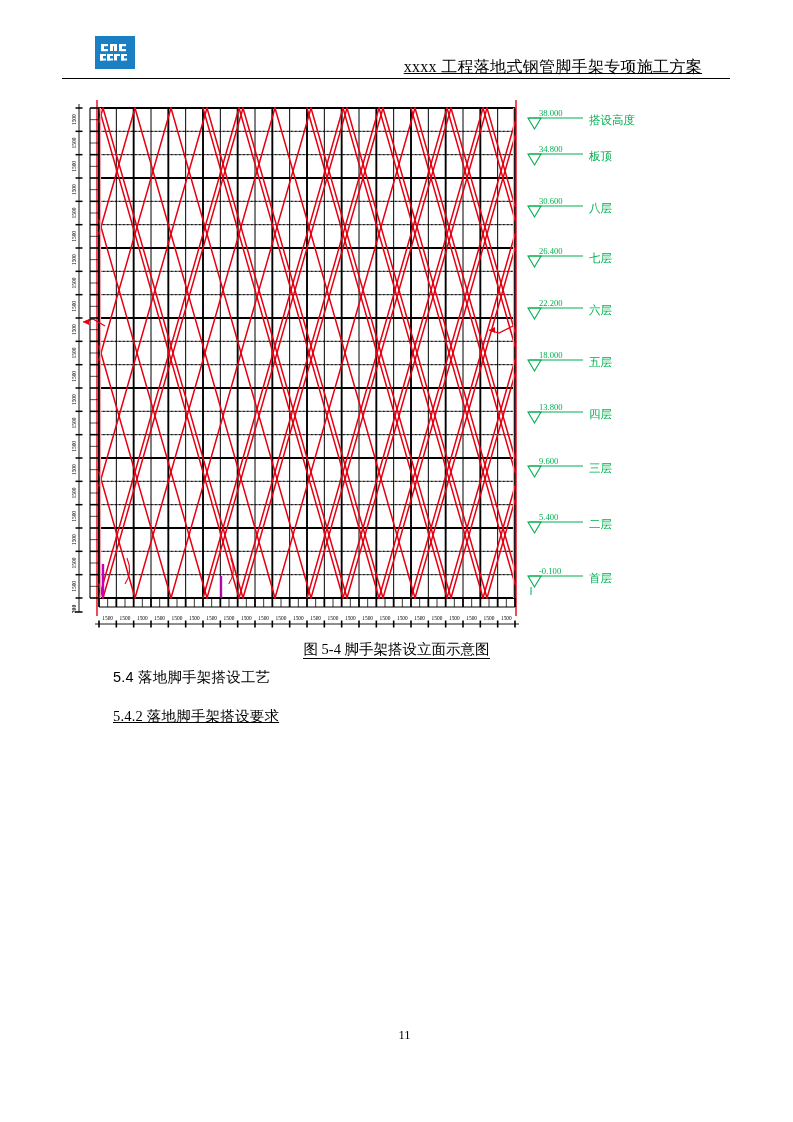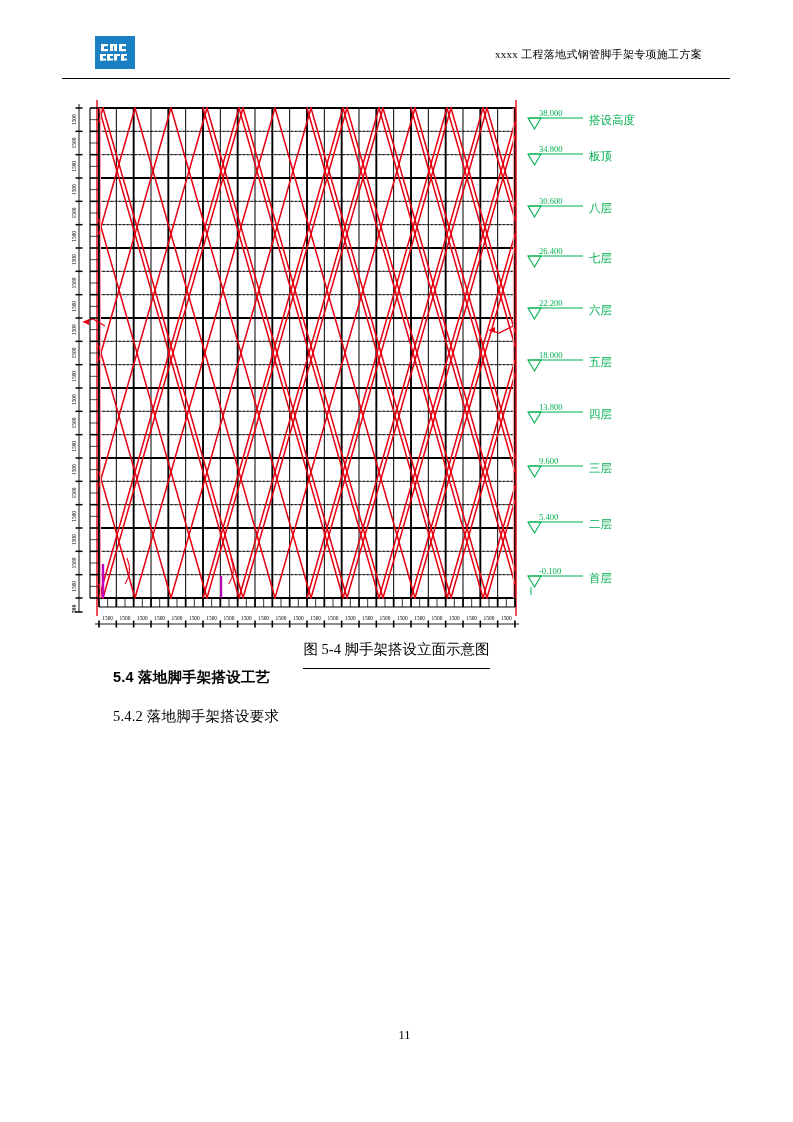--- a/index.html
+++ b/index.html
@@ -35,25 +35,26 @@
     border: 0;
     display: flex;
     align-items: center;
     justify-content: center;
     overflow: hidden;
   }
   .logo-box svg { display: block; }
   .header-title {
     position: absolute;
     right: 28px;
-    bottom: 16px;
-    font-size: 11px;
+    bottom: 0;
+    font-size: 16px;
     letter-spacing: 0.3px;
     font-family: "Liberation Serif", "DejaVu Serif", serif;
     white-space: nowrap;
+    text-decoration: underline;
   }
 
   
   .figure-wrap {
     position: absolute;
     left: 57px;
     top: 98px;
     width: 668px;
     height: 540px;
   }
@@ -63,33 +64,33 @@
     position: absolute;
     left: 0;
     top: 640px;
     width: 793px;
     text-align: center;
     font-size: 14.5px;
     font-family: "Liberation Serif", "DejaVu Serif", serif;
   }
   .fig-caption span {
     border-bottom: 1px solid #000;
-    padding-bottom: 11px;
+    padding-bottom: 1px;
   }
 
   
   .content {
     position: absolute;
     left: 113px;
     top: 668px;
     width: 577px;
   }
   .h2 {
     font-size: 14.5px;
-    font-weight: bold;
+    font-weight: normal;
     margin: 0 0 14px 0;
     letter-spacing: 0.2px;
     font-family: "Liberation Sans", "DejaVu Sans", sans-serif;
   }
   .h3 {
     font-size: 14.5px;
     font-weight: normal;
     margin: 0 0 10px 0;
     letter-spacing: 0.2px;
   }
@@ -539,16 +540,16 @@
       </g>
     </svg>
 </div>
 
 <div class="fig-caption">
   <span>图 5-4 脚手架搭设立面示意图</span>
 </div>
 
 <div class="content">
   <div class="h2">5.4 落地脚手架搭设工艺</div>
-  <div class="h3" style="margin-top:20px;">5.4.2 落地脚手架搭设要求</div>
+  <div class="h3" style="margin-top:20px;text-decoration:underline;">5.4.2 落地脚手架搭设要求</div>
 </div>
 
 <div class="page-number">11</div>
 
 </body></html>

